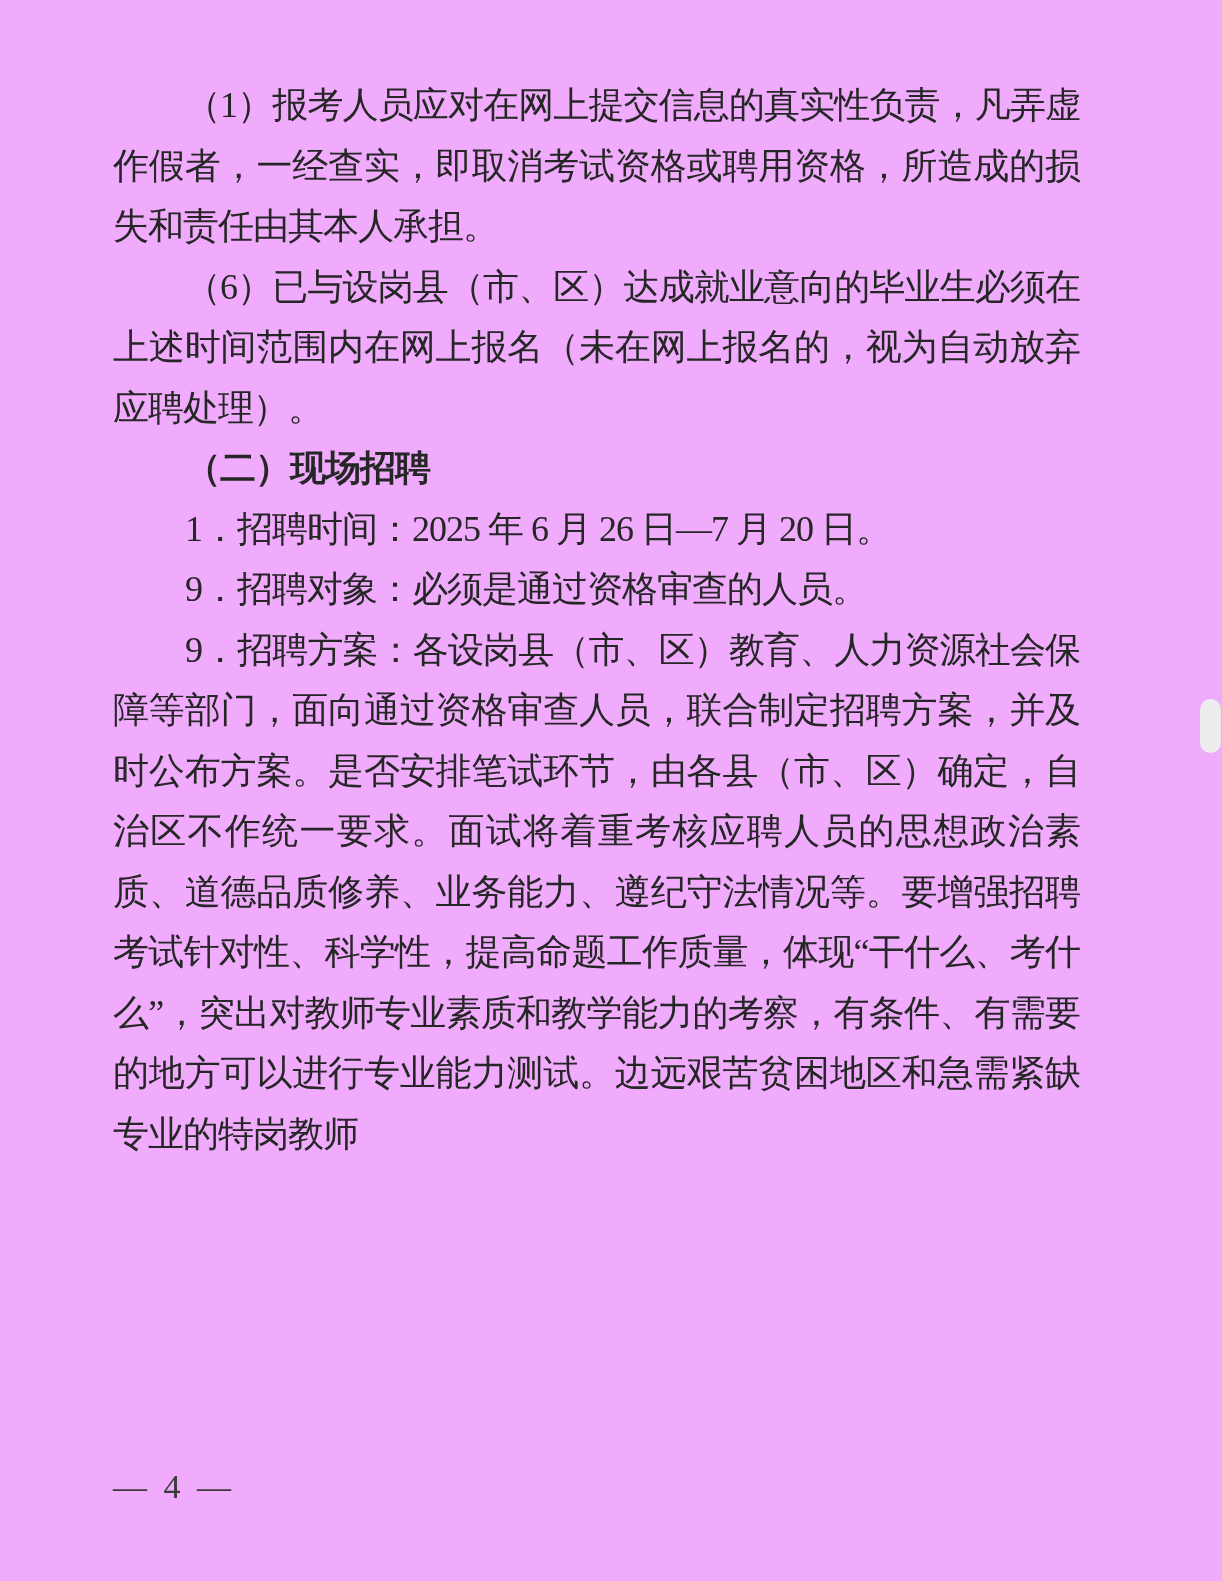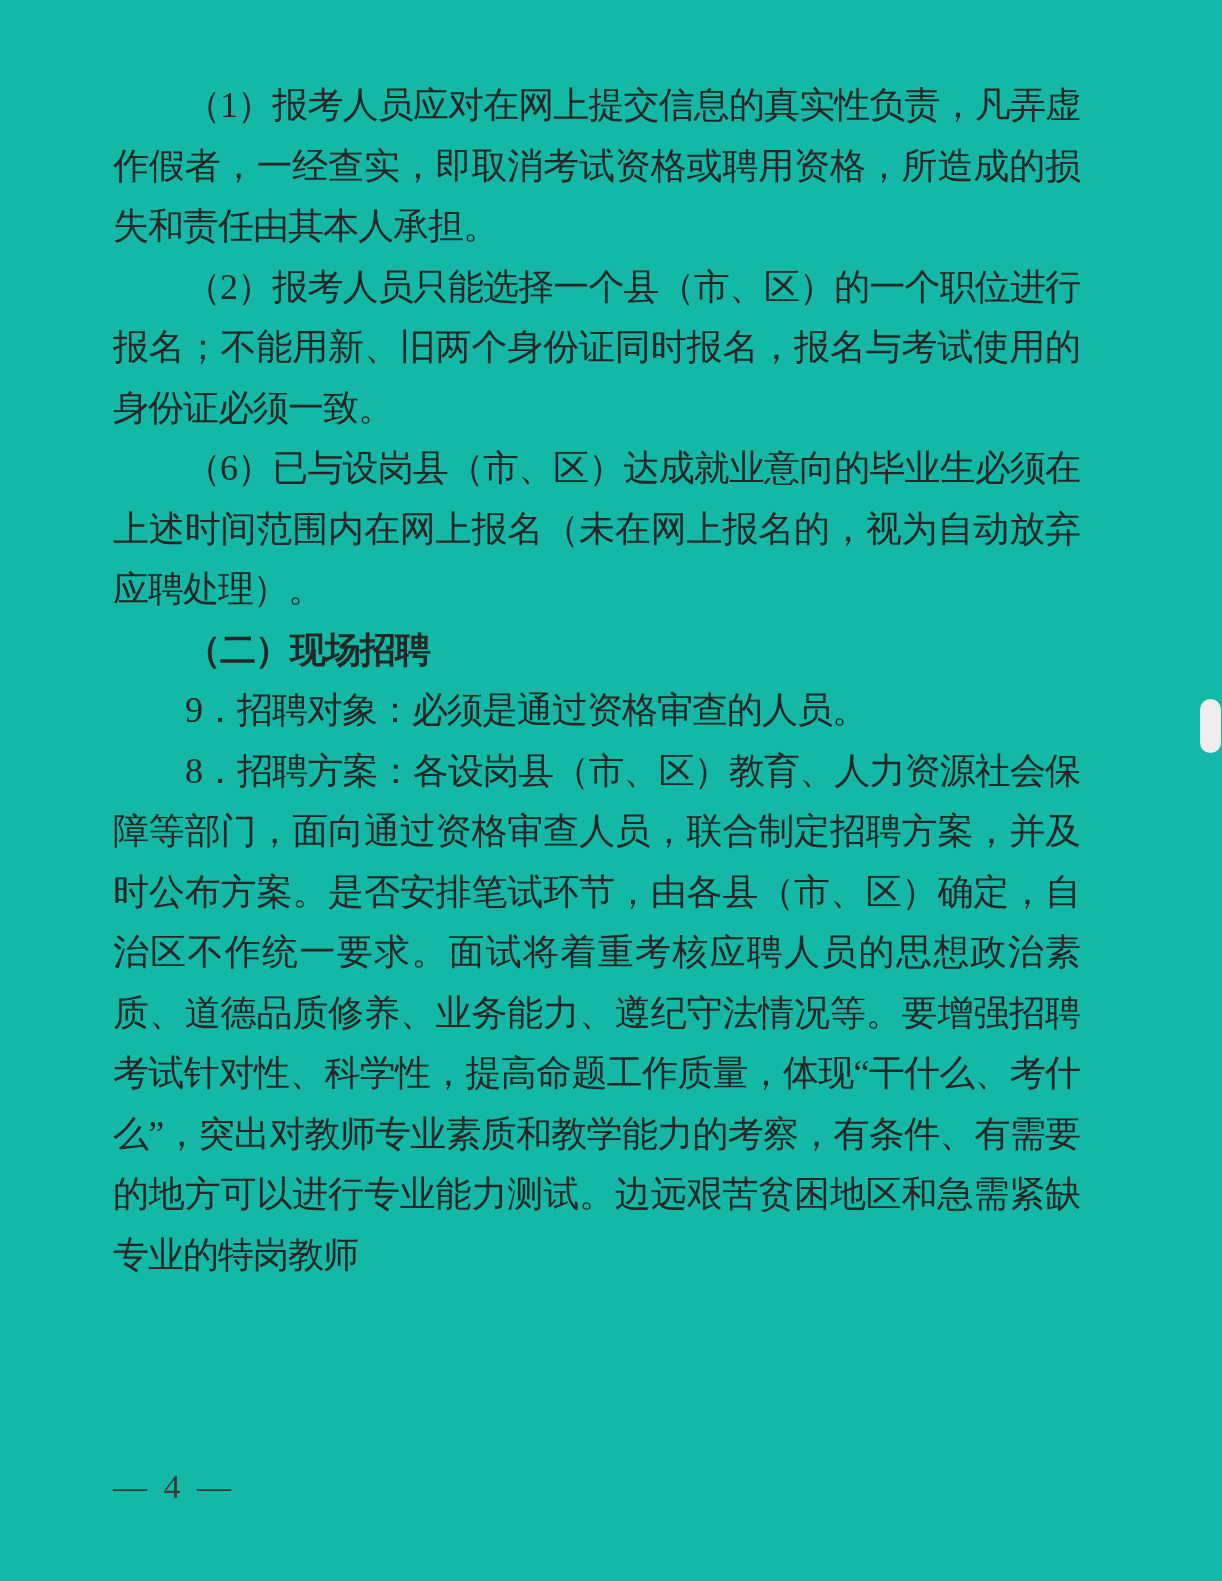--- a/index.html
+++ b/index.html
@@ -10,21 +10,21 @@
   body {
     width: 1222px;
     height: 1581px;
     position: relative;
     overflow: hidden;
     font-family: "Liberation Serif", "DejaVu Serif", serif;
   }
   .page {
     position: absolute;
     inset: 0;
-    background: #14b8a6;
+    background: #f0abfc;
   }
   .content {
     position: absolute;
     left: 113px;
     top: 75px;
     width: 967px;
     color: #262626;
   }
   p.para {
     margin: 0;
@@ -60,24 +60,24 @@
     background: #ededed;
   }
 </style>
 </head>
 <body>
 
 <div class="page">
 
   <div class="content">
     <p class="para">（1）报考人员应对在网上提交信息的真实性负责，凡弄虚作假者，一经查实，即取消考试资格或聘用资格，所造成的损失和责任由其本人承担。</p>
-    <p class="para">（2）报考人员只能选择一个县（市、区）的一个职位进行报名；不能用新、旧两个身份证同时报名，报名与考试使用的身份证必须一致。</p>
     <p class="para">（6）已与设岗县（市、区）达成就业意向的毕业生必须在上述时间范围内在网上报名（未在网上报名的，视为自动放弃应聘处理）。</p>
     <p class="para heading">（二）现场招聘</p>
+    <p class="para">1．招聘时间：2025 年 6 月 26 日—7 月 20 日。</p>
     <p class="para">9．招聘对象：必须是通过资格审查的人员。</p>
-    <p class="para">8．招聘方案：各设岗县（市、区）教育、人力资源社会保障等部门，面向通过资格审查人员，联合制定招聘方案，并及时公布方案。是否安排笔试环节，由各县（市、区）确定，自治区不作统一要求。面试将着重考核应聘人员的思想政治素质、道德品质修养、业务能力、遵纪守法情况等。要增强招聘考试针对性、科学性，提高命题工作质量，体现“干什么、考什么”，突出对教师专业素质和教学能力的考察，有条件、有需要的地方可以进行专业能力测试。边远艰苦贫困地区和急需紧缺专业的特岗教师</p>
+    <p class="para">9．招聘方案：各设岗县（市、区）教育、人力资源社会保障等部门，面向通过资格审查人员，联合制定招聘方案，并及时公布方案。是否安排笔试环节，由各县（市、区）确定，自治区不作统一要求。面试将着重考核应聘人员的思想政治素质、道德品质修养、业务能力、遵纪守法情况等。要增强招聘考试针对性、科学性，提高命题工作质量，体现“干什么、考什么”，突出对教师专业素质和教学能力的考察，有条件、有需要的地方可以进行专业能力测试。边远艰苦贫困地区和急需紧缺专业的特岗教师</p>
   </div>
 
   <div class="page-number">— 4 —</div>
 
   <div class="scrollbar-thumb"></div>
 
 </div>
 
 </body></html>

